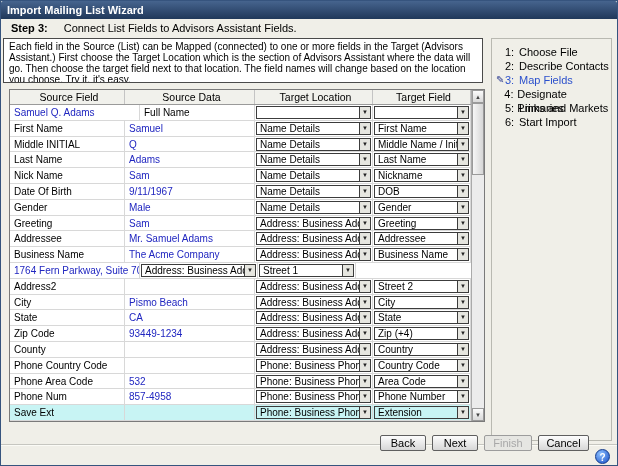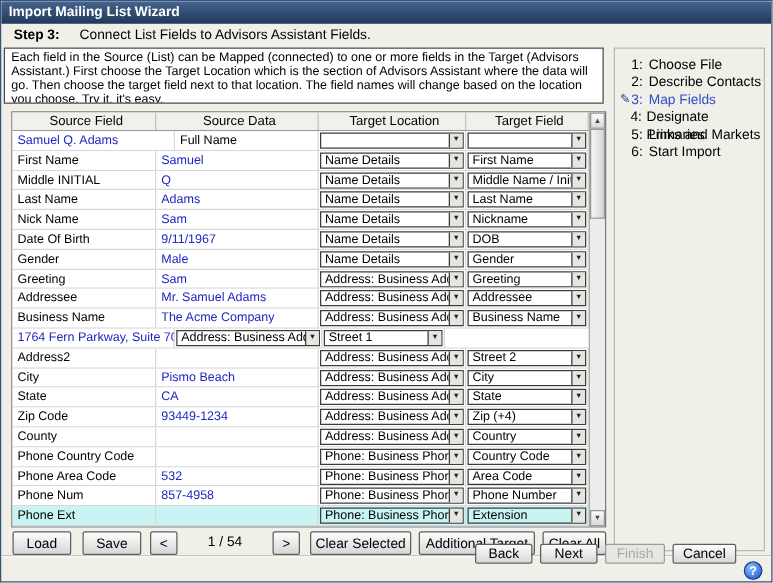--- a/index.html
+++ b/index.html
@@ -405,21 +405,21 @@
             </div>
           </div>
           <div class="cell c3 combo-cell">
             <div class="combo">
               <span class="cval">Phone Number</span>
               <span class="carrow">▼</span>
             </div>
           </div>
         </div>
         <div class="grow sel">
-          <div class="cell c0">Phone Ext</div>
+          <div class="cell c0">Save Ext</div>
           <div class="cell c1 blue"></div>
           <div class="cell c2 combo-cell">
             <div class="combo">
               <span class="cval">Phone: Business Phone</span>
               <span class="carrow">▼</span>
             </div>
           </div>
           <div class="cell c3 combo-cell">
             <div class="combo">
               <span class="cval">Extension</span>
@@ -428,30 +428,20 @@
           </div>
         </div>
       </div>
     <div class="vscrollbar">
       <button class="sb-btn up">▲</button>
       <div class="sb-thumb"></div>
       <button class="sb-btn down">▼</button>
     </div>
   </div>
 
-  <div class="toolbar">
-    <button class="tbtn" style="left:1px;width:47px;">Load</button>
-    <button class="tbtn" style="left:57px;width:47px;">Save</button>
-    <button class="tbtn" style="left:111px;width:22px;">&lt;</button>
-    <span class="counter" style="left:139px;width:64px;">1 / 54</span>
-    <button class="tbtn" style="left:209px;width:22px;">&gt;</button>
-    <button class="tbtn" style="left:239px;width:81px;">Clear Selected</button>
-    <button class="tbtn" style="left:326px;width:93px;">Additional Target</button>
-    <button class="tbtn" style="left:425px;width:51px;">Clear All</button>
-  </div>
 
   <div class="footer-sep"></div>
 
   <button class="fbtn" style="left:379px;width:46px;">Back</button>
   <button class="fbtn" style="left:431px;width:46px;">Next</button>
   <button class="fbtn" style="left:483px;width:48px;" disabled="">Finish</button>
   <button class="fbtn" style="left:537px;width:51px;">Cancel</button>
   <div class="help-icon">?</div>
 
 </div>

